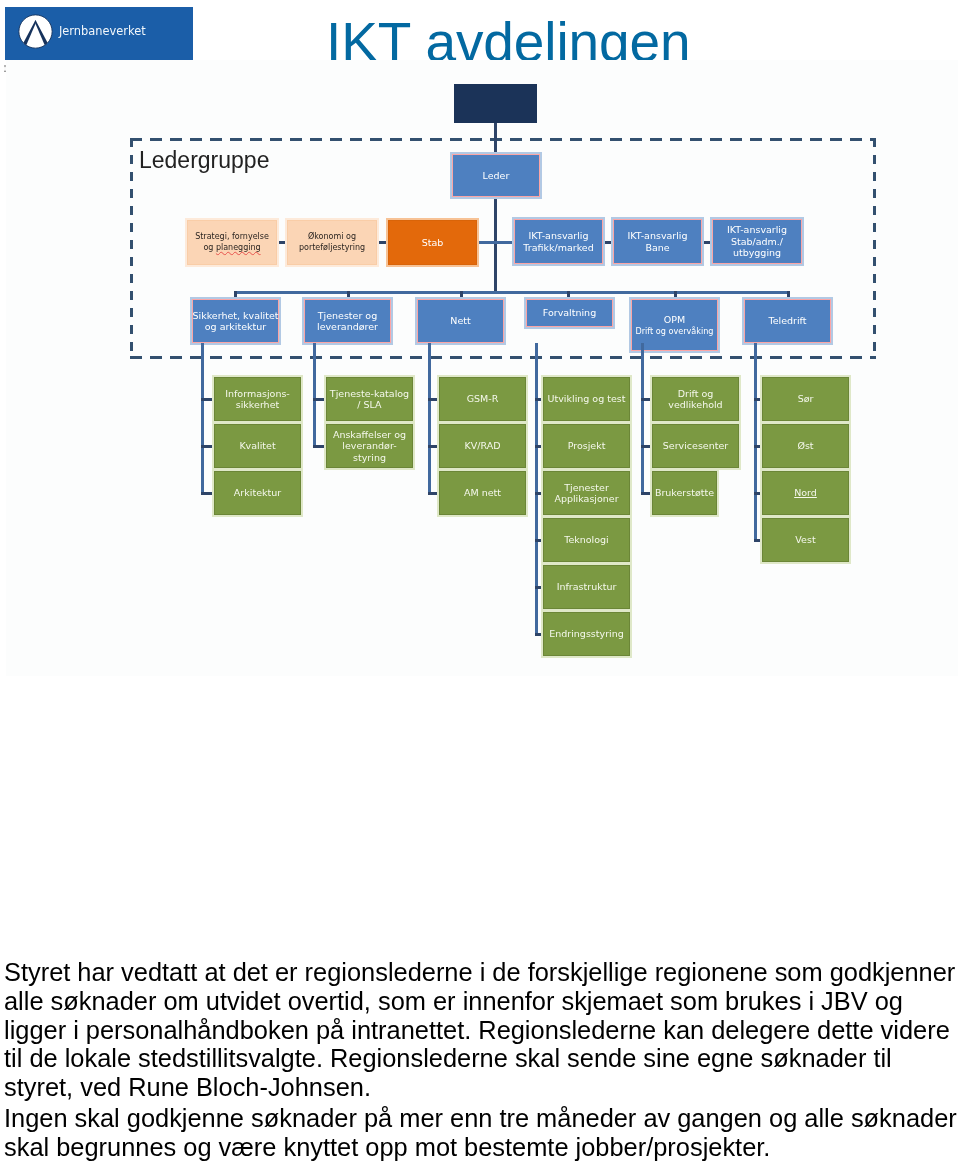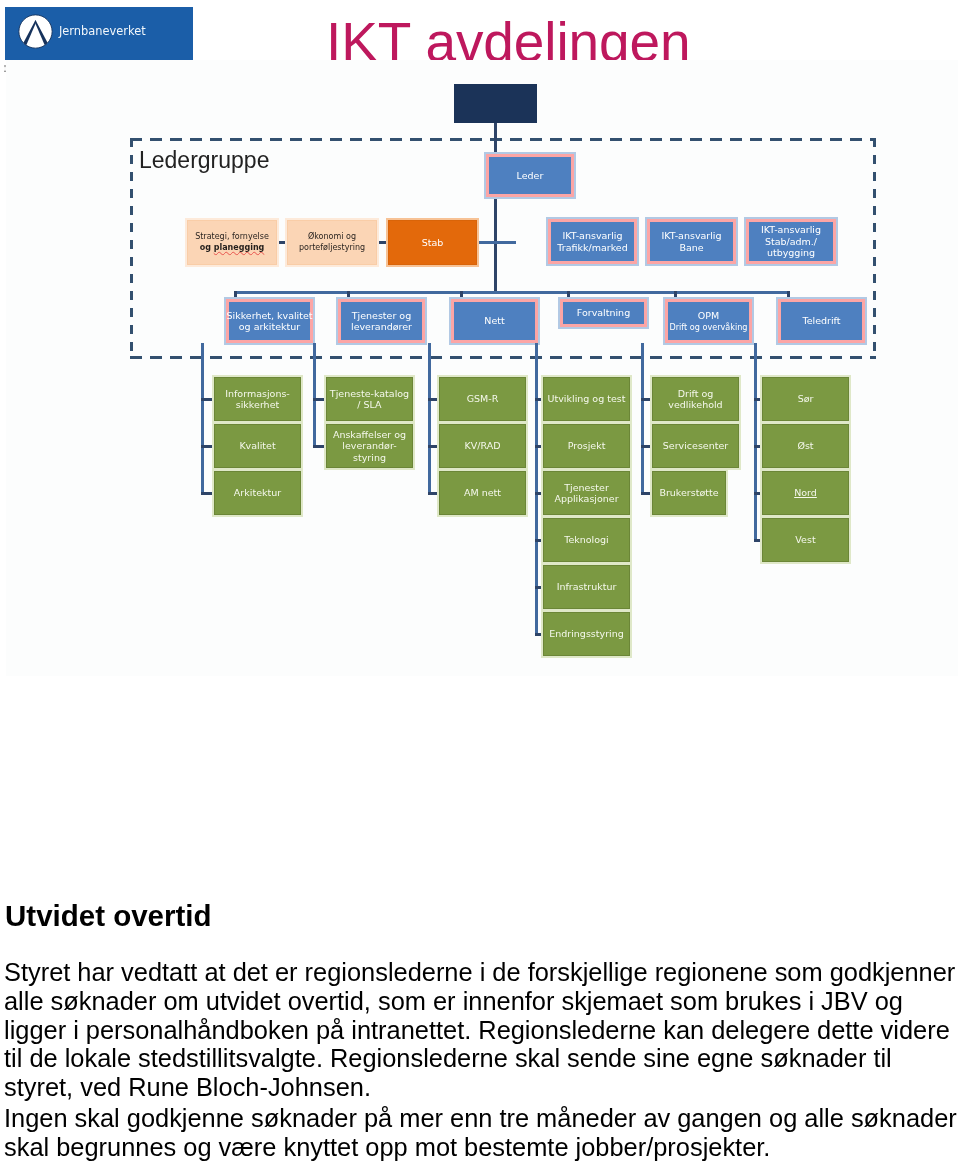--- a/index.html
+++ b/index.html
@@ -3,41 +3,41 @@
 <meta charset="utf-8">
 <style>
   html,body{margin:0;padding:0;}
   body{width:960px;height:1163px;background:#ffffff;font-family:"Liberation Sans",sans-serif;overflow:hidden;-webkit-font-smoothing:antialiased;}
   .page{position:relative;width:960px;height:1163px;overflow:hidden;}
 
   
   .logo-bar{position:absolute;left:5px;top:7px;width:188px;height:53px;background:#1b5ea8;}
   .logo-mark{position:absolute;left:13px;top:7px;width:35px;height:35px;}
   .logo-text{position:absolute;left:54px;top:17px;font-family:"DejaVu Sans",sans-serif;font-weight:normal;font-size:11.4px;color:#f2f7fb;letter-spacing:0px;}
-  .doc-title{position:absolute;left:326px;top:15px;font-family:"Liberation Sans",sans-serif;font-weight:400;font-size:55px;line-height:55px;color:#be185d;letter-spacing:-0.1px;white-space:nowrap;}
+  .doc-title{position:absolute;left:326px;top:15px;font-family:"Liberation Sans",sans-serif;font-weight:400;font-size:55px;line-height:55px;color:#0369a1;letter-spacing:-0.1px;white-space:nowrap;}
   .hr-top{position:absolute;left:4px;top:65px;width:954px;height:7px;
           background:linear-gradient(to bottom,
             #b6b6b6 0px,#b6b6b6 1.5px,
             #f3f3f3 1.5px,#f3f3f3 3px,
             #fafafa 3px,#fafafa 4.5px,
             #d8d8d8 4.5px,#d8d8d8 5.5px,
             #9d9d9d 5.5px,#9d9d9d 7px);}
 
   
   .diagram{position:absolute;left:6px;top:60px;width:952px;height:616px;background:#fcfdfd;}
   .box{position:absolute;-webkit-font-smoothing:antialiased;box-sizing:border-box;display:flex;flex-direction:column;align-items:center;justify-content:center;text-align:center;line-height:11.4px;}
   .box span{display:block;white-space:nowrap;}
 
   .blue-dark{background:#1b3358;}
-  .blue{background:#4e80c0;border:3px solid #fca5a5;outline:2px solid #b2c9e4;outline-offset:0px;color:#ffffff;font-family:"DejaVu Sans",sans-serif;font-size:9.5px;margin-left:34px;}
+  .blue{background:#4e80c0;border:1px solid #fca5a5;outline:2px solid #b2c9e4;outline-offset:0px;color:#ffffff;font-family:"DejaVu Sans",sans-serif;font-size:9.5px;}
   .peach{background:#fbd5b5;border:1px solid #f9cda7;outline:2px solid #fdeada;color:#241f1c;font-family:"DejaVu Sans",sans-serif;font-size:8px;line-height:10.5px;}
   .orange{background:#e3690b;border:1px solid #d96409;outline:2px solid #f7c295;color:#ffffff;font-family:"DejaVu Sans",sans-serif;font-size:9.5px;}
   .green{background:#7b9942;border:1px solid #6b8637;outline:2px solid #dfe8c8;color:#f5f8ec;font-family:"DejaVu Sans",sans-serif;font-size:9.5px;}
   .sub{font-size:8.1px;line-height:10px;}
-  .box span span{display:inline;font-weight:bold;}
+  .box span span{display:inline;}
   .sq{text-decoration:underline wavy #e8544d;text-decoration-thickness:0.8px;text-underline-offset:1.2px;text-decoration-skip-ink:none;}
 
   .ln{position:absolute;background:#41699e;}
   .lnd{position:absolute;background:#2e4468;}
 
   
   .dashframe{position:absolute;box-sizing:border-box;
      background-image:
        repeating-linear-gradient(to right,#33506f 0 12px,transparent 12px 20px),
        repeating-linear-gradient(to right,#33506f 0 12px,transparent 12px 20px),
@@ -129,21 +129,21 @@
 <div class="box blue" style="left:298px;top:239px;width:87px;height:44px;">
         <span class="">Tjenester og</span>
         <span class="">leverandører</span>
       </div>
 <div class="box blue" style="left:411px;top:239px;width:87px;height:44px;">
         <span class="">Nett</span>
       </div>
 <div class="box blue" style="left:520px;top:239px;width:87px;height:28px;">
         <span class="">Forvaltning</span>
       </div>
-<div class="box blue" style="left:625px;top:239px;width:87px;height:44px;">
+<div class="box blue" style="left:625px;top:239px;width:87px;height:52px;">
         <span>OPM</span>
         <span class="sub">Drift og overvåking</span>
       </div>
 <div class="box blue" style="left:738px;top:239px;width:87px;height:44px;">
         <span class="">Teledrift</span>
       </div>
 <div class="ln" style="left:195px;top:283px;width:3px;height:152px;"></div>
 <div class="lnd" style="left:195px;top:338px;width:13px;height:3px;"></div>
 <div class="box green" style="left:208px;top:317px;width:87px;height:44px;">
         <span class="">Informasjons-</span>
@@ -212,21 +212,21 @@
 <div class="lnd" style="left:635px;top:338px;width:11px;height:3px;"></div>
 <div class="box green" style="left:646px;top:317px;width:87px;height:44px;">
         <span class="">Drift og</span>
         <span class="">vedlikehold</span>
       </div>
 <div class="lnd" style="left:635px;top:385px;width:11px;height:3px;"></div>
 <div class="box green" style="left:646px;top:364px;width:87px;height:44px;">
         <span class="">Servicesenter</span>
       </div>
 <div class="lnd" style="left:635px;top:432px;width:11px;height:3px;"></div>
-<div class="box green" style="left:646px;top:411px;width:74px;height:44px;">
+<div class="box green" style="left:646px;top:411px;width:65px;height:44px;">
         <span class="">Brukerstøtte</span>
       </div>
 <div class="ln" style="left:748px;top:283px;width:3px;height:199px;"></div>
 <div class="lnd" style="left:748px;top:338px;width:8px;height:3px;"></div>
 <div class="box green" style="left:756px;top:317px;width:87px;height:44px;">
         <span class="">Sør</span>
       </div>
 <div class="lnd" style="left:748px;top:385px;width:8px;height:3px;"></div>
 <div class="box green" style="left:756px;top:364px;width:87px;height:44px;">
         <span class="">Øst</span>
@@ -234,16 +234,15 @@
 <div class="lnd" style="left:748px;top:432px;width:8px;height:3px;"></div>
 <div class="box green" style="left:756px;top:411px;width:87px;height:44px;text-decoration:underline;">
         <span class="">Nord</span>
       </div>
 <div class="lnd" style="left:748px;top:479px;width:8px;height:3px;"></div>
 <div class="box green" style="left:756px;top:458px;width:87px;height:44px;">
         <span class="">Vest</span>
       </div>
   </div>
 
-  <div class="h2">Utvidet overtid</div>
   <div class="para">Styret har vedtatt at det er regionslederne i de forskjellige regionene som godkjenner alle søknader om utvidet overtid, som er innenfor skjemaet som brukes i JBV og ligger i personalhåndboken på intranettet. Regionslederne kan delegere dette videre til de lokale stedstillitsvalgte. Regionslederne skal sende sine egne søknader til styret, ved Rune Bloch-Johnsen.</div>
   <div class="para para2">Ingen skal godkjenne søknader på mer enn tre måneder av gangen og alle søknader skal begrunnes og være knyttet opp mot bestemte jobber/prosjekter.</div>
 </div>
 
 </body></html>

